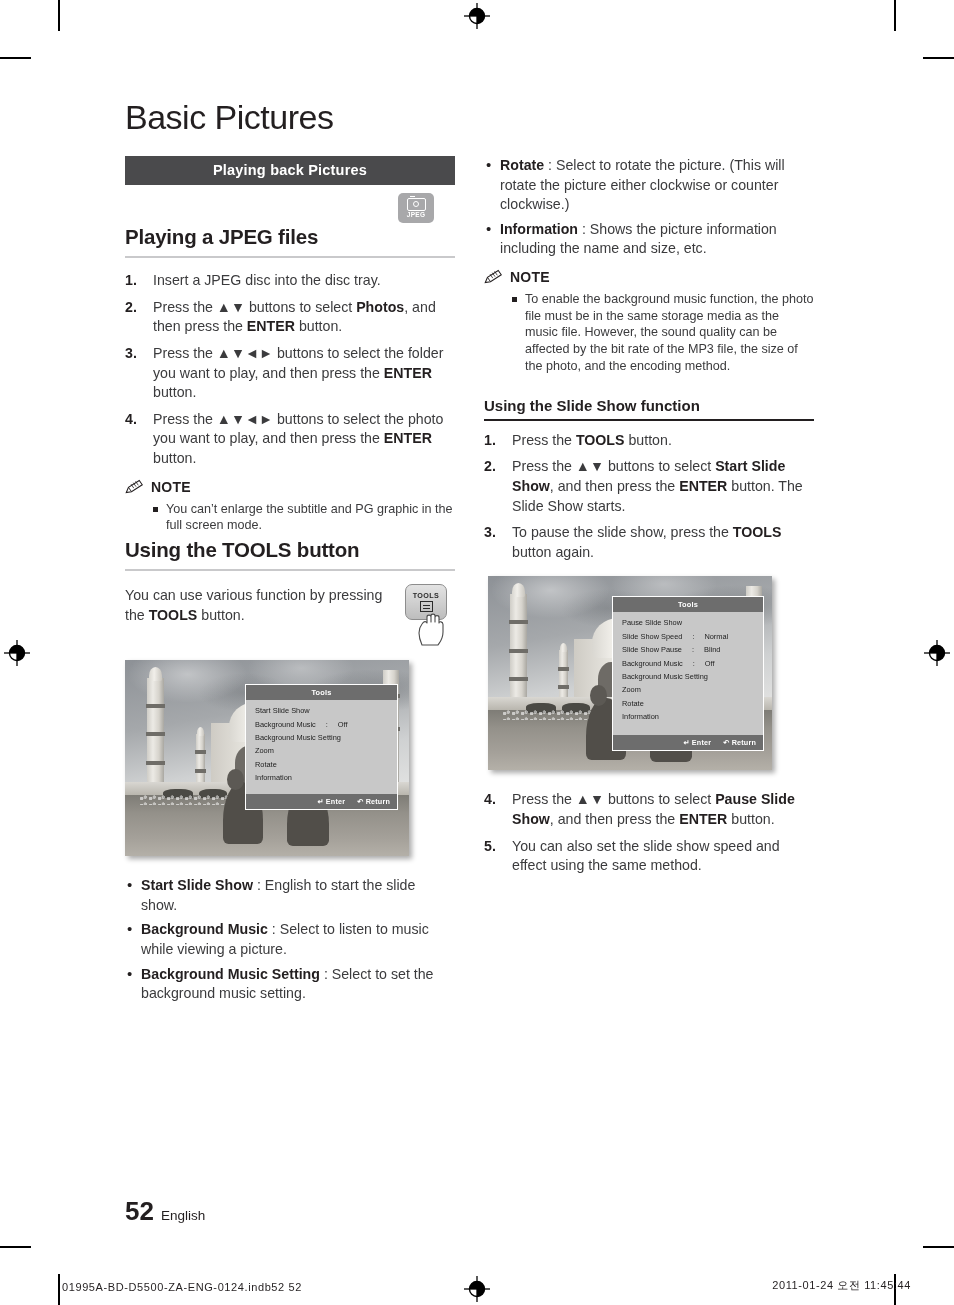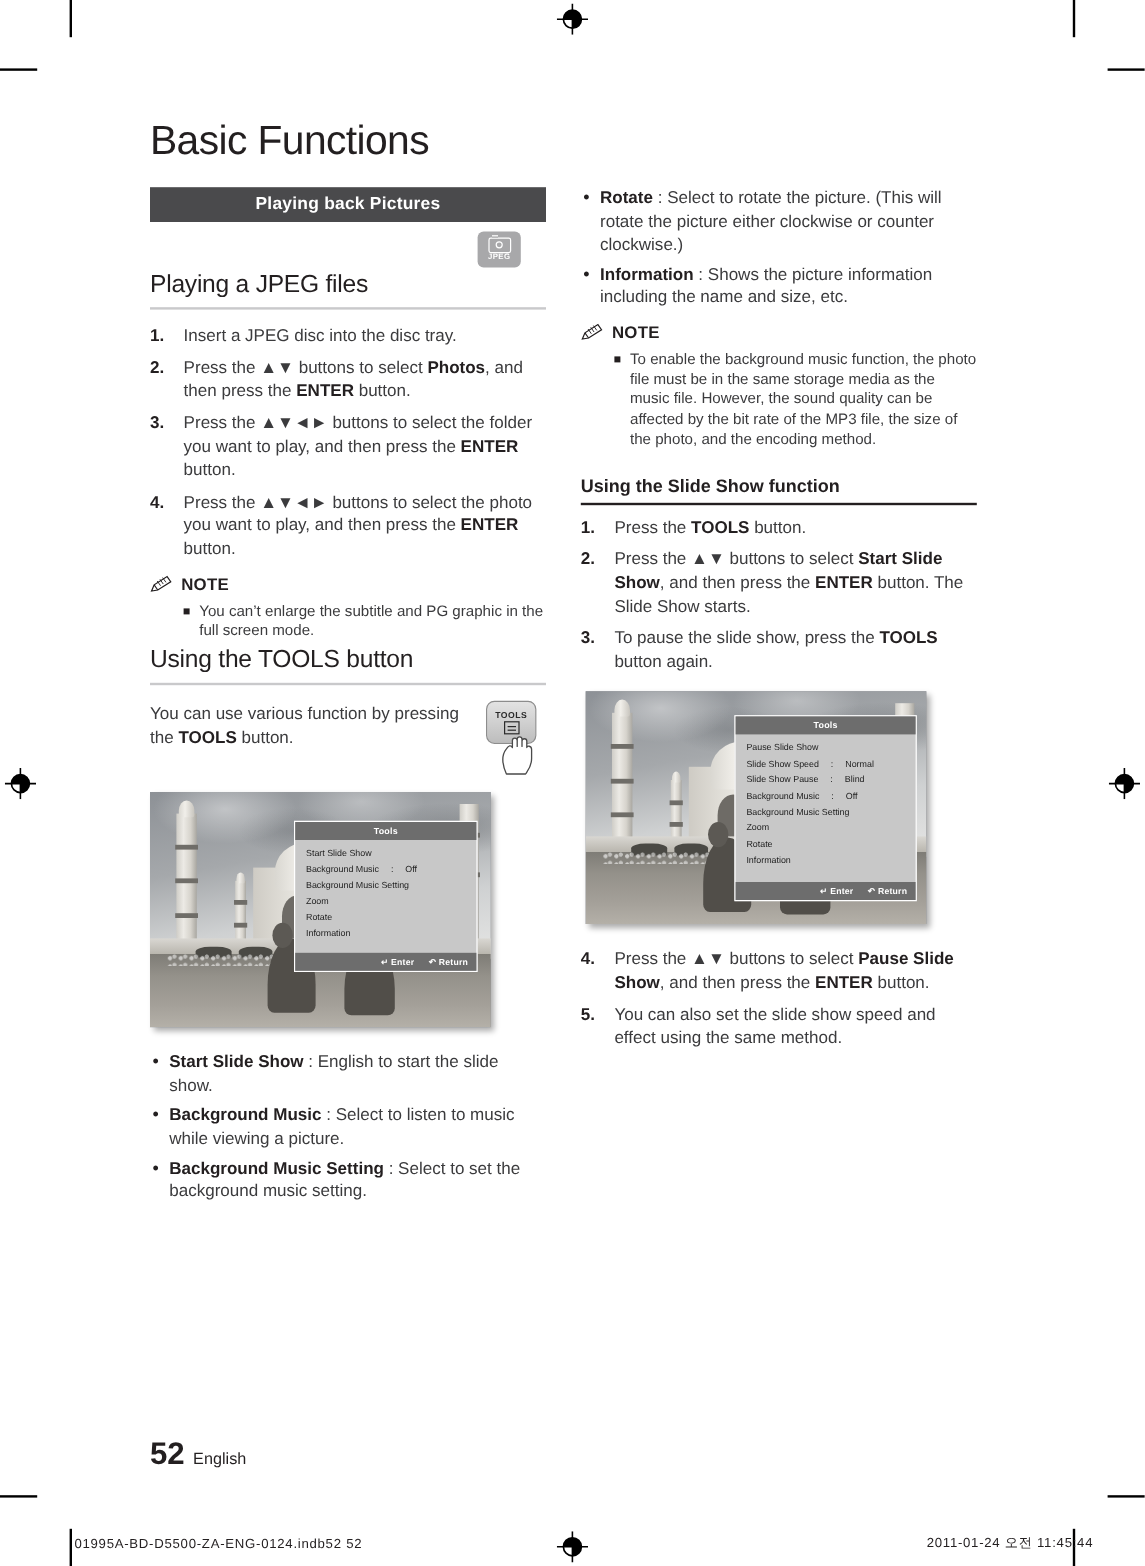--- a/index.html
+++ b/index.html
@@ -113,21 +113,21 @@
     font-size: 6.5px;
     font-weight: bold;
     color: #ffffff;
     letter-spacing: 0.3px;
     line-height: 1;
   }
 
   
   h2.head {
     font-size: 20.5px;
-    font-weight: normal;
+    font-weight: bold;
     margin: 0 0 7px 0;
     padding: 0;
     line-height: 1.15;
     letter-spacing: -0.2px;
   }
   .rule-thick {
     height: 2.6px;
     background: #c9c9cb;
     margin-bottom: 13px;
   }
@@ -496,21 +496,21 @@
     <circle cx="13" cy="13" r="7.5" fill="none" stroke="#000" stroke-width="1.4"></circle>
     <path d="M13 13 m0,-7.5 a7.5,7.5 0 0 1 0,15 z" fill="#000"></path>
     <path d="M13 13 m-7.5,0 a7.5,7.5 0 0 1 7.5,-7.5 l0,7.5 z" fill="#000"></path>
     <line x1="13" y1="0" x2="13" y2="26" stroke="#000" stroke-width="1.3"></line>
     <line x1="0" y1="13" x2="26" y2="13" stroke="#000" stroke-width="1.3"></line>
   </svg>
 </div>
 
 <div class="page">
 
-  <h1 class="chapter-title">Basic Functions</h1>
+  <h1 class="chapter-title">Basic Pictures</h1>
 
   <div class="columns">
 
     <div class="col">
 
       <div class="section-banner">Playing back Pictures</div>
 
       <div class="badge-row">
         <div class="jpeg-badge">
           <div class="cam"></div>

